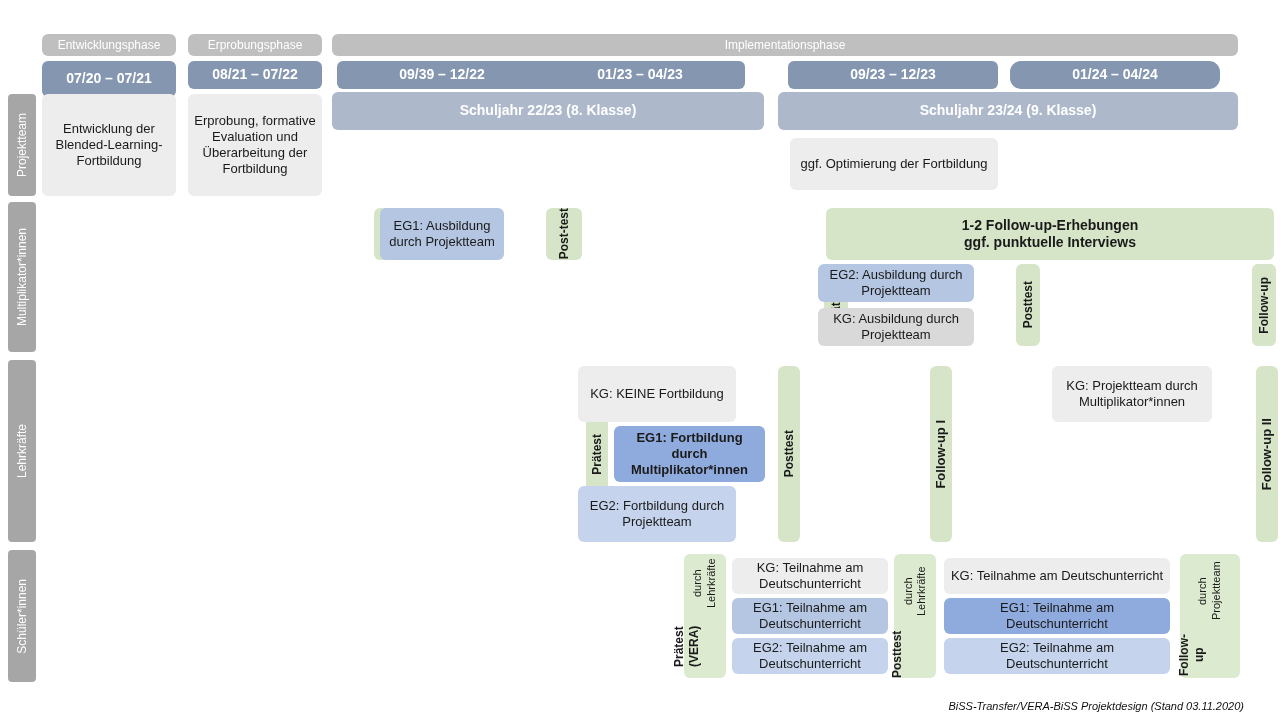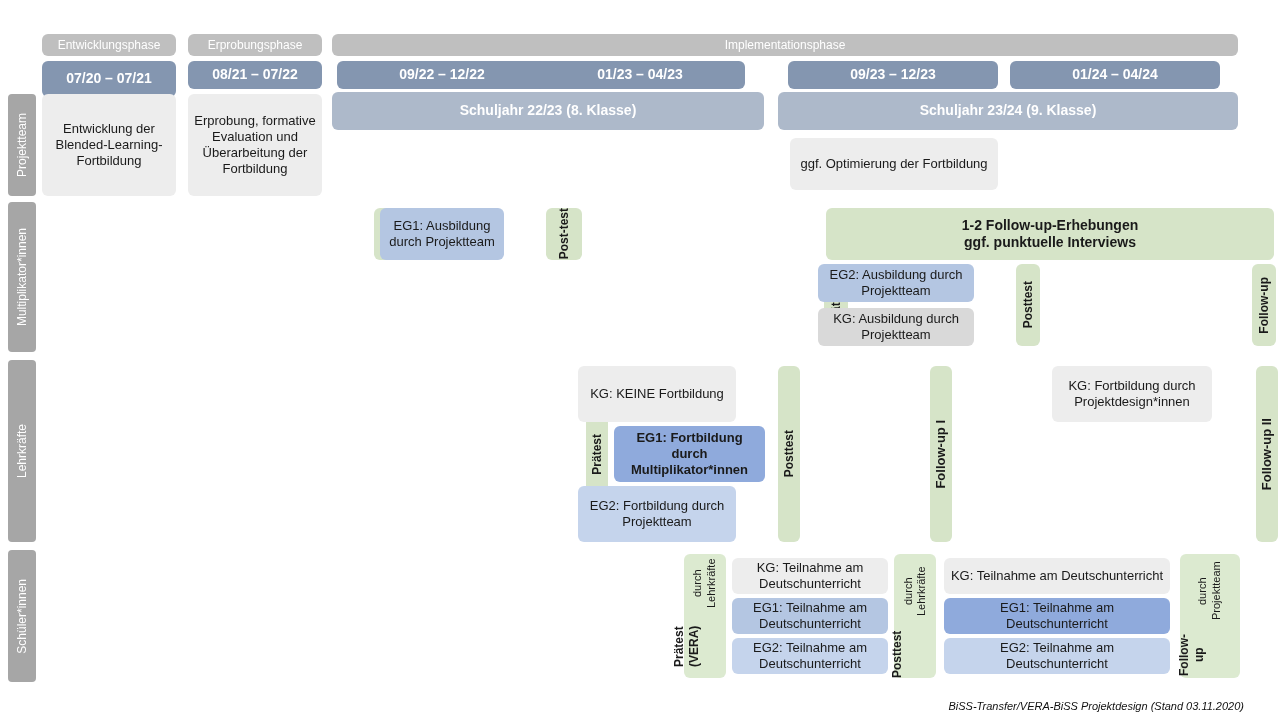--- a/index.html
+++ b/index.html
@@ -81,29 +81,29 @@
     <span>Implementationsphase</span>
   </div>
 
   <div class="box c-blue-dark" style="left:42px; top:61px; width:134px; height:36px; font-size:14px;">
     <span>07/20 – 07/21</span>
   </div>
   <div class="box c-blue-dark" style="left:188px; top:61px; width:134px; height:28px; font-size:14px;">
     <span>08/21 – 07/22</span>
   </div>
   <div class="box c-blue-dark" style="left:337px; top:61px; width:210px; height:28px; font-size:14px;">
-    <span>09/22 – 12/22</span>
+    <span>09/39 – 12/22</span>
   </div>
   <div class="box c-blue-dark" style="left:535px; top:61px; width:210px; height:28px; font-size:14px;">
     <span>01/23 – 04/23</span>
   </div>
   <div class="box c-blue-dark" style="left:788px; top:61px; width:210px; height:28px; font-size:14px;">
     <span>09/23 – 12/23</span>
   </div>
-  <div class="box c-blue-dark" style="left:1010px; top:61px; width:210px; height:28px; font-size:14px;">
+  <div class="box c-blue-dark" style="left:1010px; top:61px; width:210px; height:28px; font-size:14px;border-radius:11px;">
     <span>01/24 – 04/24</span>
   </div>
 
   <div class="box c-blue-band" style="left:332px; top:92px; width:432px; height:38px; font-size:14px;">
     <span>Schuljahr 22/23 (8. Klasse)</span>
   </div>
   <div class="box c-blue-band" style="left:778px; top:92px; width:460px; height:38px; font-size:14px;">
     <span>Schuljahr 23/24 (9. Klasse)</span>
   </div>
 
@@ -173,21 +173,21 @@
   <div class="box c-blue-pale padded" style="left:578px; top:486px; width:158px; height:56px;">
     <span>EG2: Fortbildung durch Projektteam</span>
   </div>
   <div class="box c-green bold" style="left:742px; top:366px; width:22px; height:176px; font-size:12px;">
     <span class="vert">Posttest</span>
   </div>
   <div class="box c-green bold" style="left:894px; top:366px; width:22px; height:176px; font-size:13px;">
     <span class="vert">Follow-up I</span>
   </div>
   <div class="box c-light-gray padded" style="left:1052px; top:366px; width:160px; height:56px;">
-    <span>KG: Fortbildung durch Projektdesign*innen</span>
+    <span>KG: Projektteam durch Multiplikator*innen</span>
   </div>
   <div class="box c-green bold" style="left:1220px; top:366px; width:22px; height:176px; font-size:13px;">
     <span class="vert">Follow-up II</span>
   </div>
 
   <div class="box c-green-lt" style="left:684px; top:554px; width:42px; height:124px;">
     <span class="vert" style="display:flex; align-items:center; gap:2px;">
       <span class="bold" style="font-size:12px;">Prätest (VERA)</span>
       <span style="font-size:11px;">durch Lehrkräfte</span>
     </span>

